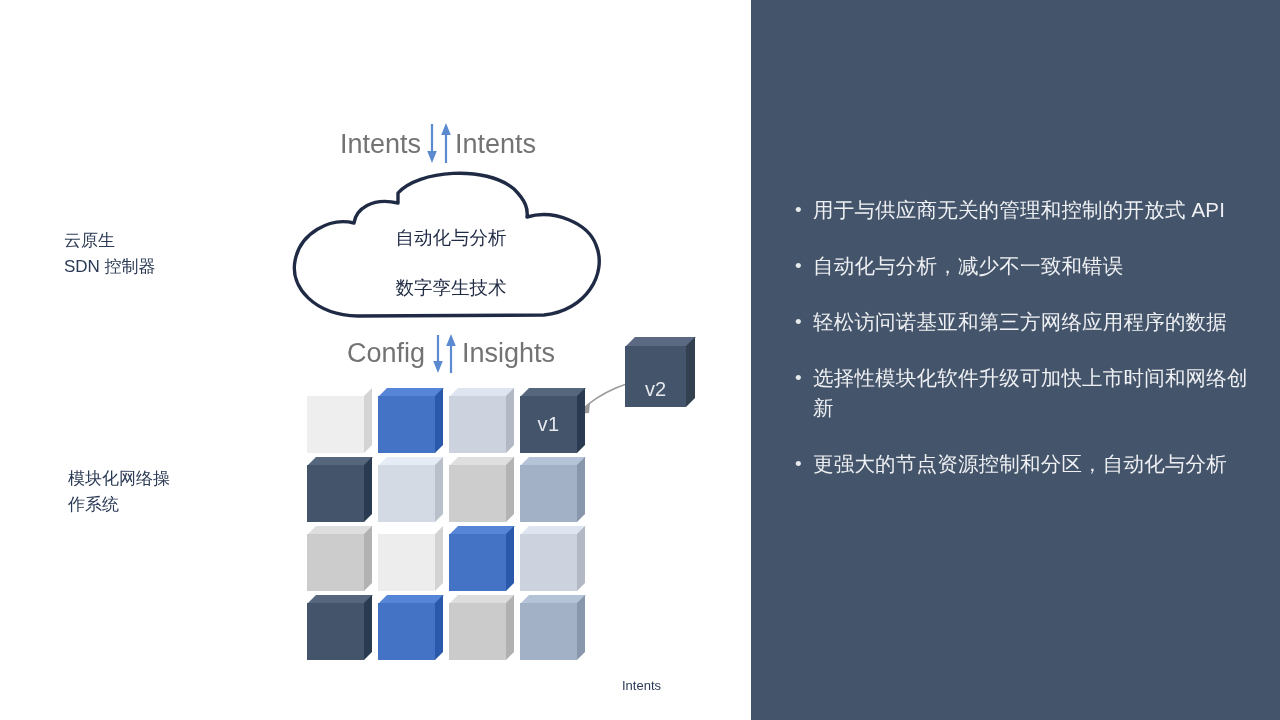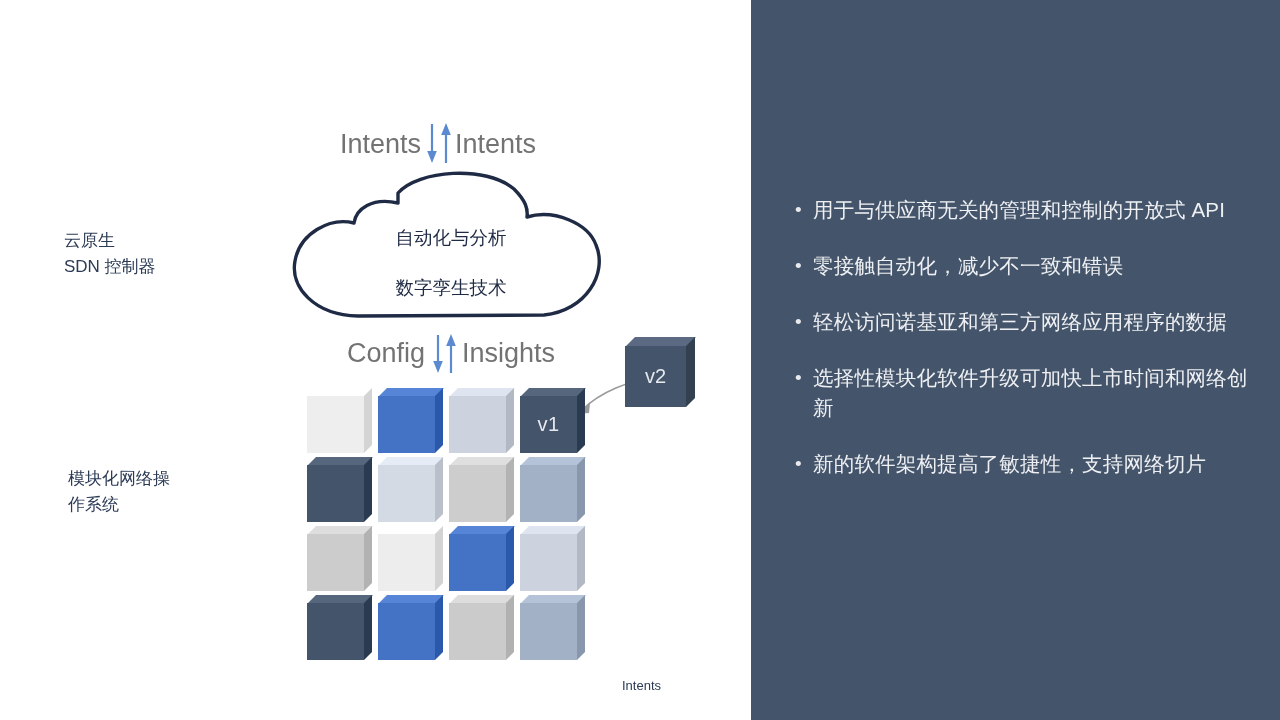--- a/index.html
+++ b/index.html
@@ -98,21 +98,21 @@
     color:#e6e9ee;font-size:20px;letter-spacing:.5px;
   }
 
   
   .vblock{position:absolute;left:625px;top:337px;width:70px;height:70px;}
   .vblock .face{position:absolute;left:0;top:9px;width:61px;height:61px;}
   .vblock .top{position:absolute;left:0;top:0;width:61px;height:10px;
     transform:skewX(-45deg);transform-origin:bottom left;}
   .vblock .side{position:absolute;left:61px;top:9px;width:9px;height:61px;
     transform:skewY(-45deg);transform-origin:top left;}
-  .vblock .tlabel{position:absolute;left:0;top:9px;width:61px;height:61px;
+  .vblock .tlabel{position:absolute;left:0;top:22px;width:61px;height:61px;
     display:flex;align-items:center;justify-content:center;
     color:#e6e9ee;font-size:20px;}
 
   
   .public{
     position:absolute;left:622px;top:678px;
     color:#2b3a55;font-size:13px;
   }
   svg{display:block;}
 </style>
@@ -275,30 +275,30 @@
   </div>
 
   <div class="right-panel">
     <div class="bullets">
         <div class="bullet">
           <span class="bullet-dot">•</span>
           <span class="bullet-text">用于与供应商无关的管理和控制的开放式 API</span>
         </div>
         <div class="bullet">
           <span class="bullet-dot">•</span>
-          <span class="bullet-text">零接触自动化，减少不一致和错误</span>
+          <span class="bullet-text">自动化与分析，减少不一致和错误</span>
         </div>
         <div class="bullet">
           <span class="bullet-dot">•</span>
           <span class="bullet-text">轻松访问诺基亚和第三方网络应用程序的数据</span>
         </div>
         <div class="bullet">
           <span class="bullet-dot">•</span>
           <span class="bullet-text">选择性模块化软件升级可加快上市时间和网络创新</span>
         </div>
         <div class="bullet">
           <span class="bullet-dot">•</span>
-          <span class="bullet-text">新的软件架构提高了敏捷性，支持网络切片</span>
+          <span class="bullet-text">更强大的节点资源控制和分区，自动化与分析</span>
         </div>
       </div>
   </div>
 
 </div>
 
 </body></html>

